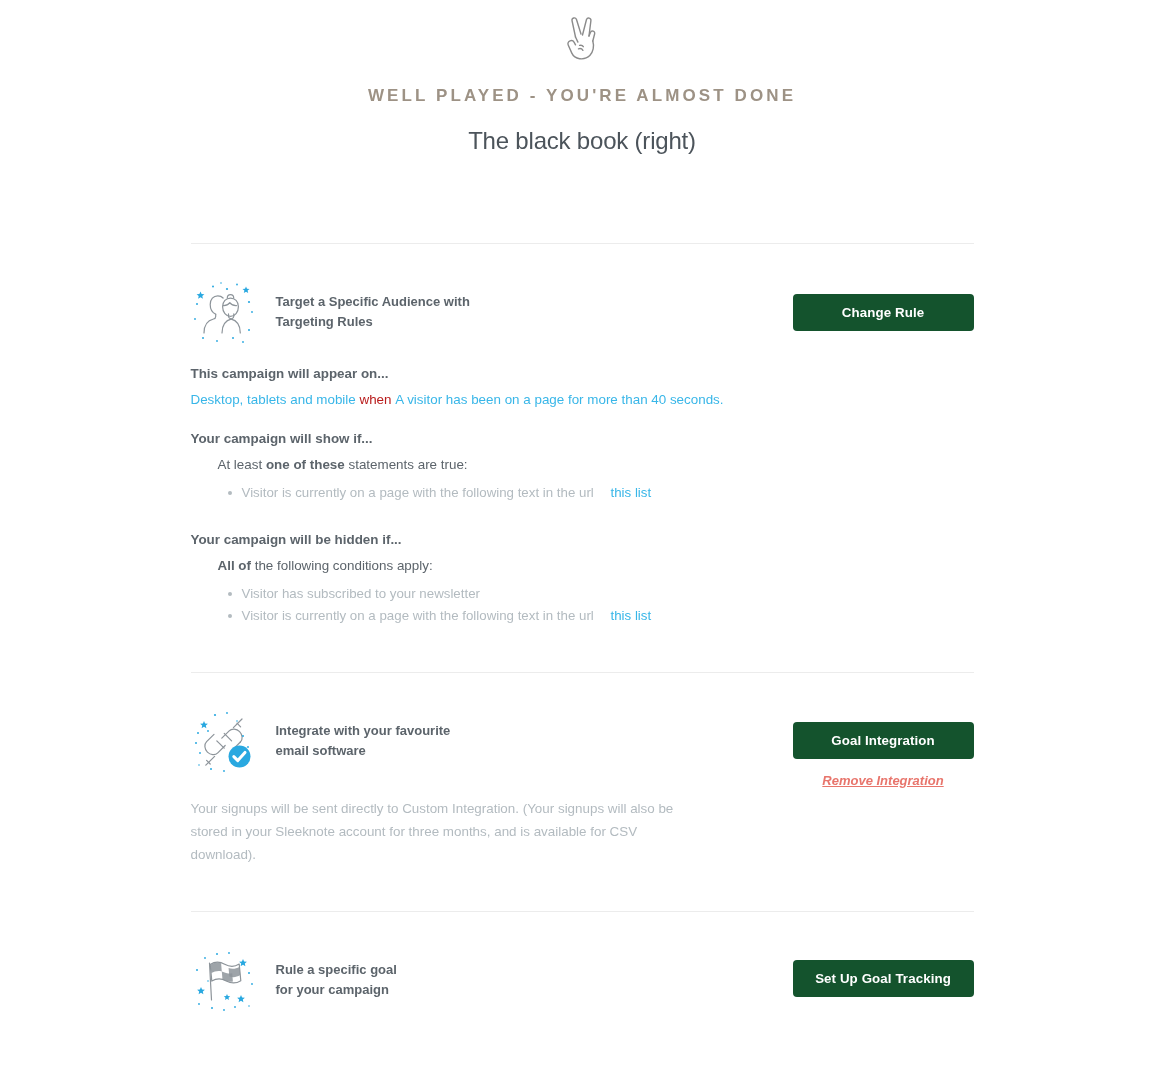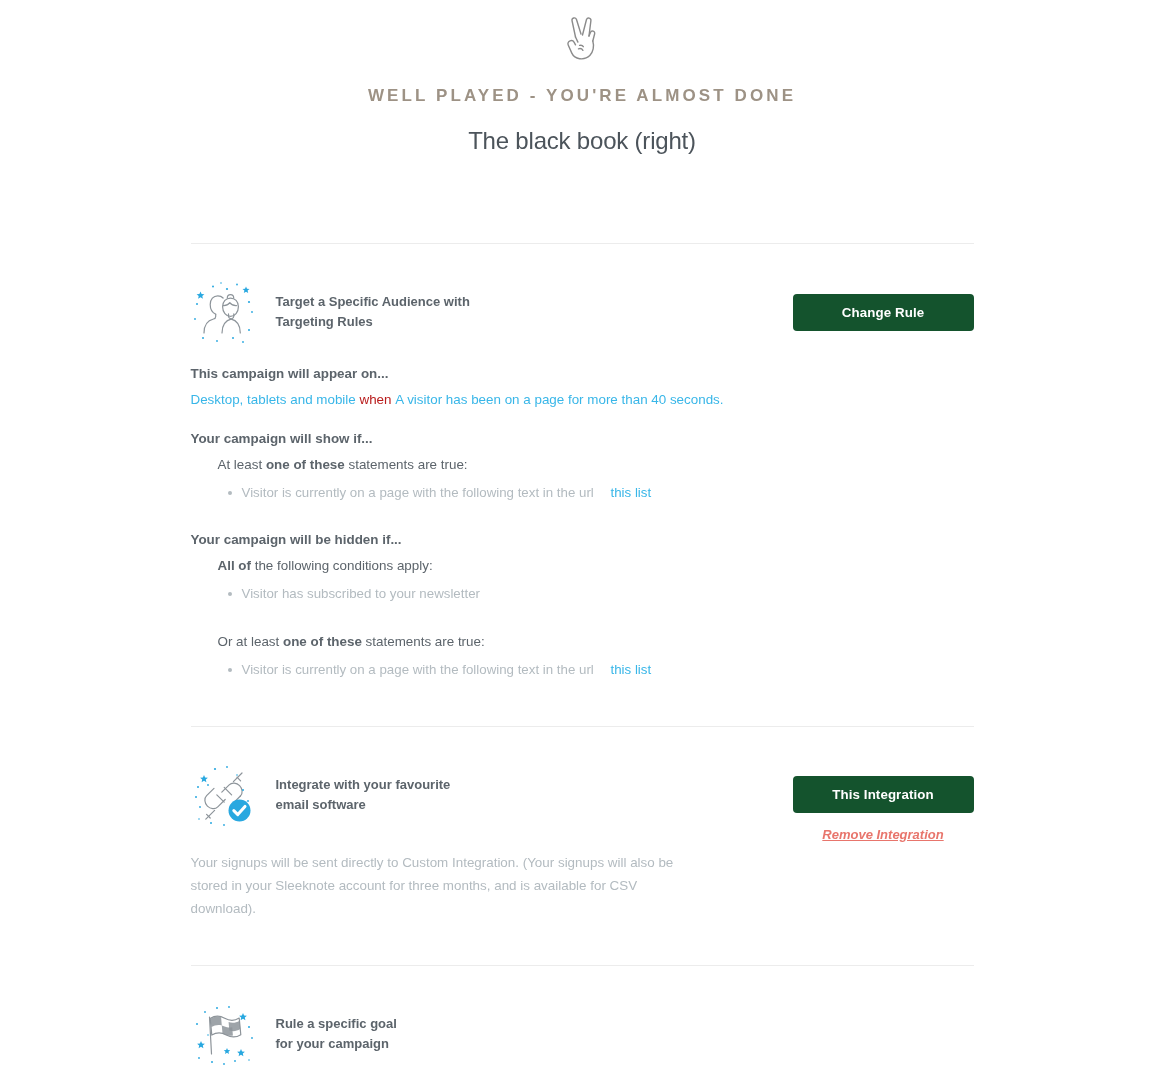--- a/index.html
+++ b/index.html
@@ -282,39 +282,36 @@
         <div class="group">
           <p class="group-title">
             <b>All of</b><span> the following conditions apply:</span>
           </p>
           <ul class="cond-list">
             <li>
               <span>Visitor has subscribed to your newsletter</span>
             </li>
           </ul>
 
-          <p class="group-title gap">
-            <span>Or at least </span><b>one of these</b><span> statements are true:</span>
-          </p>
           <ul class="cond-list">
             <li>
               <span>Visitor is currently on a page with the following text in the url </span><span class="lnk">this list</span>
             </li>
           </ul>
         </div>
 
       </div>
     </div>
 
     <div class="divider"></div>
 
     <div class="section section-integration">
 
       <div class="action-col action-integration">
-        <button class="btn">This Integration</button>
+        <button class="btn">Goal Integration</button>
         <span class="link-danger">Remove Integration</span>
       </div>
 
       <div class="section-head">
         <span class="section-icon">
           <svg width="66" height="66" viewBox="0 0 66 66" fill="none">
             <g stroke="#8d949a" stroke-width="1.2" stroke-linecap="round" stroke-linejoin="round">
               <path d="M30.8 29.2 l7.4-7.4 c2.6-2.6 7.4-2.2 10.4 .8 3 3 3.4 7.8 .8 10.4"></path>
               <path d="M49.4 33 l-7.4 7.4"></path>
               <path d="M42.4 18.6 l8.6-8.6"></path>
@@ -350,20 +347,23 @@
         </div>
       </div>
 
       <p class="para">Your signups will be sent directly to Custom Integration. (Your signups will also be stored in your Sleeknote account for three months, and is available for CSV download).</p>
     </div>
 
     <div class="divider"></div>
 
     <div class="section section-goal">
 
+      <div class="action-col action-goal">
+        <button class="btn">Set Up Goal Tracking</button>
+      </div>
 
       <div class="section-head">
         <span class="section-icon">
           <svg width="66" height="66" viewBox="0 0 66 66" fill="none">
             <g stroke="#8d949a" stroke-width="1.2" stroke-linejoin="round" stroke-linecap="round">
               <path d="M18.5 15 L20.5 52"></path>
               <path d="M19.2 16.5 c5-3.2 9.5-3 14.5-.2 5 2.8 9.5 3 14.5-.2 l1.6 16.6 c-5 3.2-9.5 3-14.5 .2
                        -5-2.8-9.5-3-14.5 .2z"></path>
             </g>
             <g fill="#8d949a">

